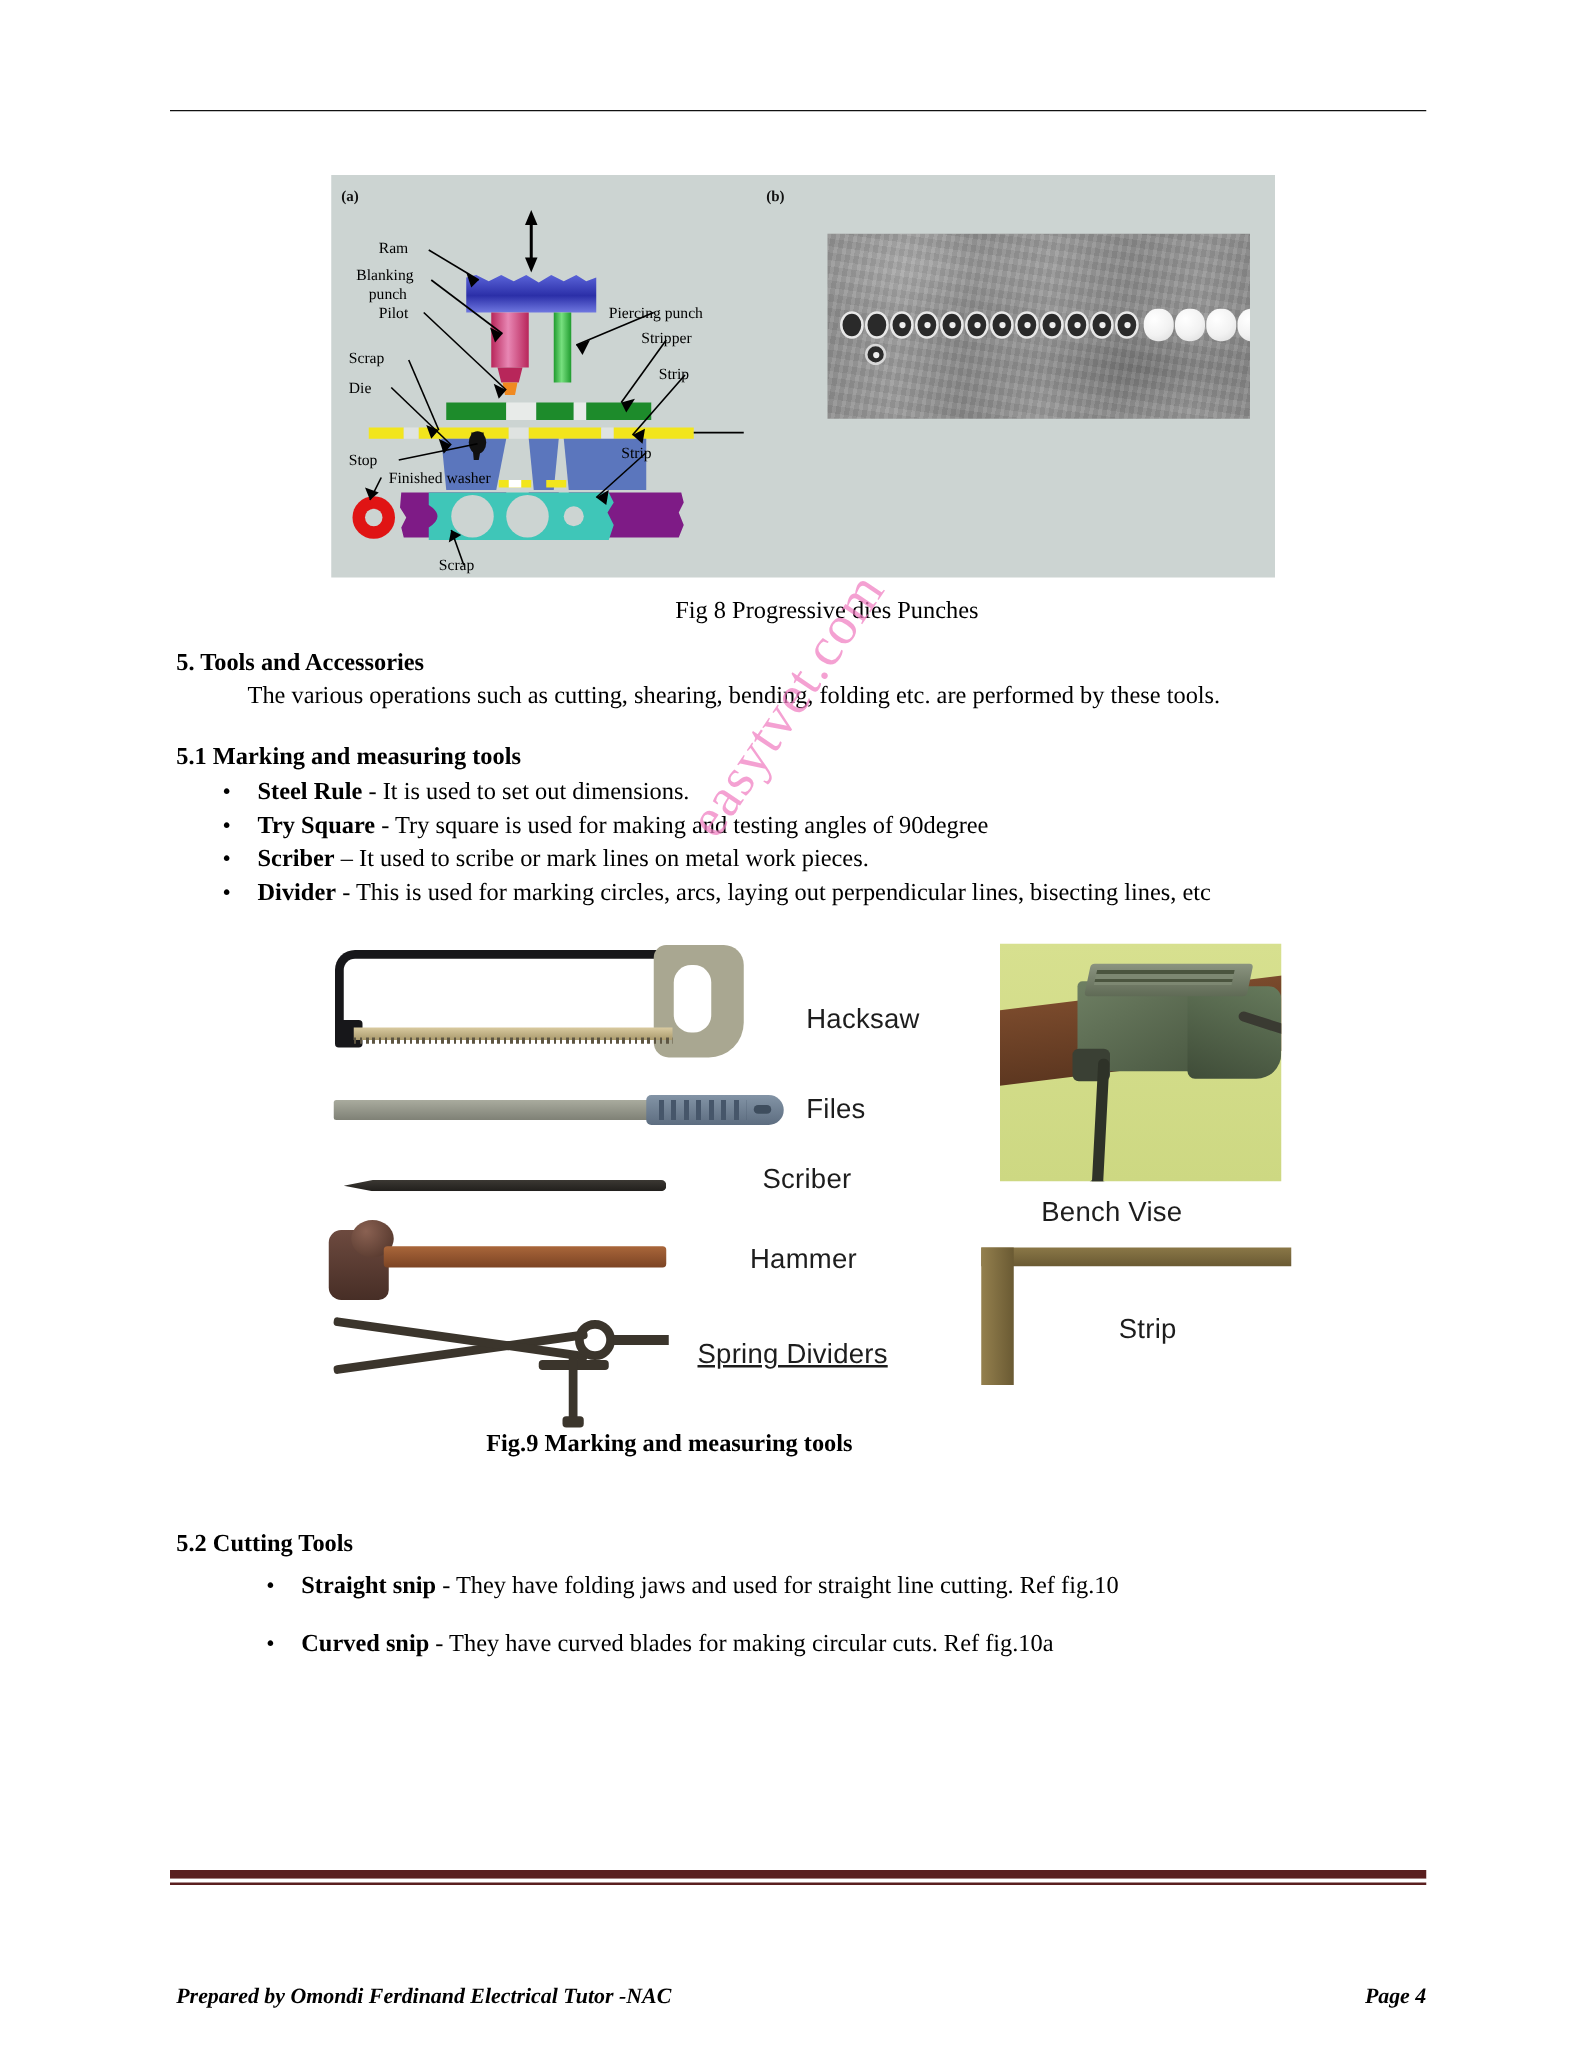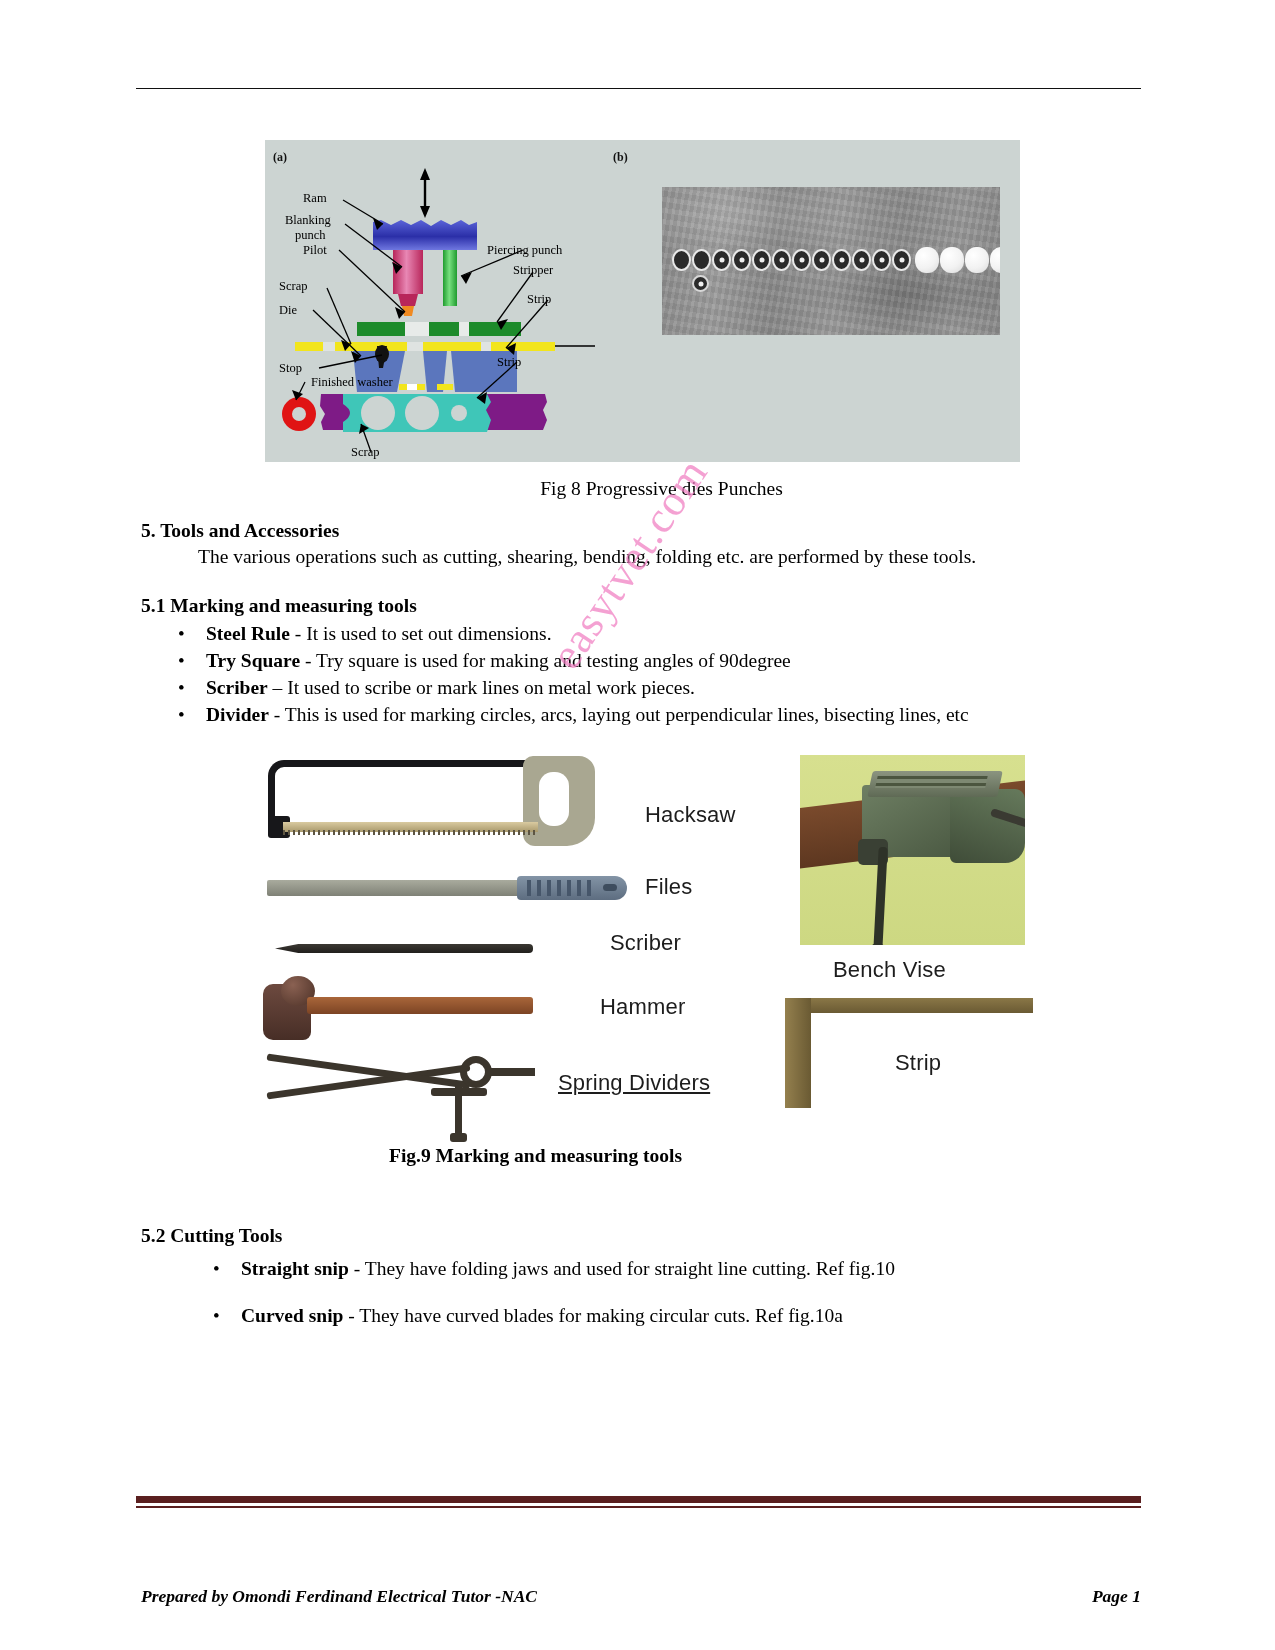--- a/index.html
+++ b/index.html
@@ -515,15 +515,15 @@
   </ul>
 
   <div class="watermark">easytvet.com</div>
 
   <div class="footer-rule-wrap">
     <div class="footer-rule-thick"></div>
     <div class="footer-rule-gap"></div>
     <div class="footer-rule-thin"></div>
   </div>
   <div class="footer-left">Prepared by Omondi Ferdinand Electrical Tutor -NAC</div>
-  <div class="footer-right">Page 1</div>
+  <div class="footer-right">Page 4</div>
 
 </div>
 
 </body></html>

